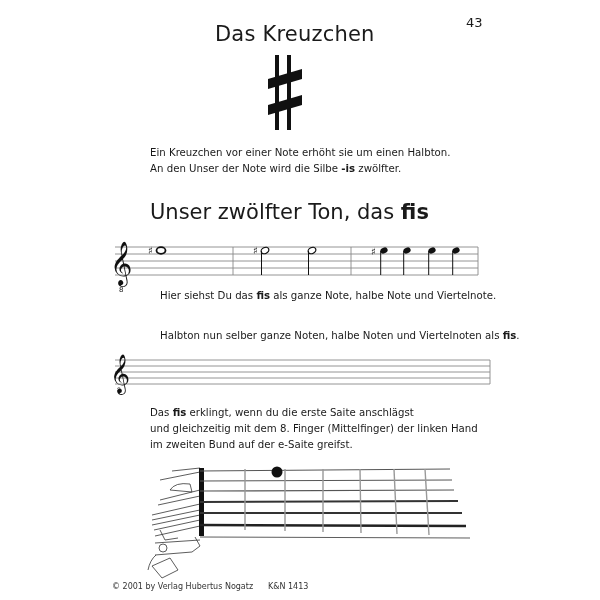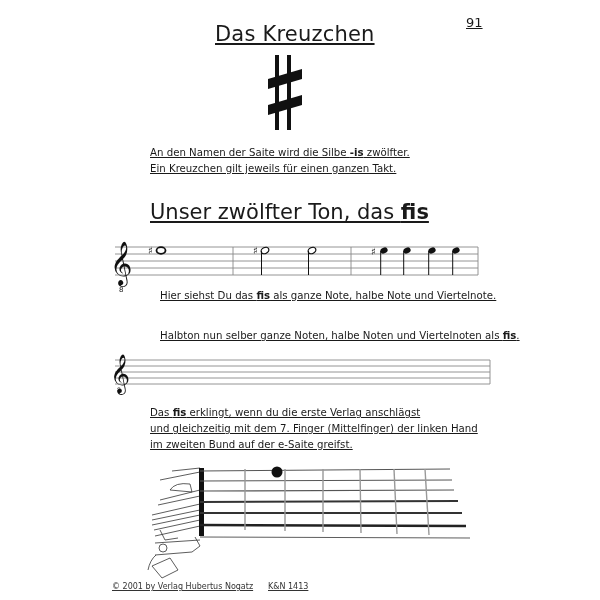--- a/index.html
+++ b/index.html
@@ -1,46 +1,46 @@
 <!DOCTYPE html>
 <html><head>
 <meta charset="utf-8">
 <style>
   html, body { margin:0; padding:0; background:#ffffff; }
   body { width:600px; height:600px; position:relative; overflow:hidden;
          font-family:"DejaVu Sans", sans-serif; color:#1a1a1a; }
-  .abs { position:absolute;text-decoration:underline; }
+  .abs { position:absolute; }
   .title { left:215px; top:22px; font-size:21px; letter-spacing:0.2px; }
   .pagenum { left:466px; top:15px; font-size:13px; }
   .intro { left:150px; top:145px; font-size:10.2px; line-height:16px; }
   .intro div { white-space:nowrap; }
   .h2 { left:150px; top:200px; font-size:21px; }
   .caption { font-size:10.2px; white-space:nowrap;margin-left:10px; }
   .para { left:150px; top:405px; font-size:10.2px; line-height:16px; }
   .para div { white-space:nowrap; }
   .footer { top:582px; font-size:8px; color:#333; white-space:nowrap; }
   b { font-weight:bold; }
   svg { position:absolute; overflow:visible; }
 </style>
 </head>
 <body>
 
 <div class="abs title">Das Kreuzchen</div>
-<div class="abs pagenum">91</div>
+<div class="abs pagenum">43</div>
 
 <svg style="left:265px;top:55px" width="40" height="75" viewBox="0 0 40 75">
   <rect x="10" y="0" width="4" height="75" fill="#111"></rect>
   <rect x="22" y="0" width="4" height="75" fill="#111"></rect>
   <polygon points="3,24 37,14 37,24 3,34" fill="#111"></polygon>
   <polygon points="3,50 37,40 37,50 3,60" fill="#111"></polygon>
 </svg>
 
 <div class="abs intro">
-  <div><span>An den Namen der Saite wird die Silbe </span><b>-is</b><span> zwölfter.</span></div>
-  <div>Ein Kreuzchen gilt jeweils für einen ganzen Takt.</div>
+  <div>Ein Kreuzchen vor einer Note erhöht sie um einen Halbton.</div>
+  <div><span>An den Unser der Note wird die Silbe </span><b>-is</b><span> zwölfter.</span></div>
 </div>
 
 <div class="abs h2"><span>Unser zwölfter Ton, das </span><b>fis</b></div>
 
 <svg style="left:0;top:0" width="600" height="600">
   <g stroke="#888" stroke-width="0.9">
     <line x1="115" y1="247" x2="478" y2="247"></line>
     <line x1="115" y1="254" x2="478" y2="254"></line>
     <line x1="115" y1="261" x2="478" y2="261"></line>
     <line x1="115" y1="268" x2="478" y2="268"></line>
@@ -82,22 +82,22 @@
     <line x1="490" y1="360" x2="490" y2="384"></line>
   </g>
   <text x="110" y="385" font-size="34" font-family="DejaVu Serif, serif" fill="#111">𝄞</text>
   <text x="117" y="392" font-size="6" font-family="DejaVu Sans, sans-serif" fill="#111">8</text>
 </svg>
 
 <div class="abs caption" style="left:150px;top:290px"><span>Hier siehst Du das </span><b>fis</b><span> als ganze Note, halbe Note und Viertelnote.</span></div>
 <div class="abs caption" style="left:150px;top:330px"><span>Halbton nun selber ganze Noten, halbe Noten und Viertelnoten als </span><b>fis</b><span>.</span></div>
 
 <div class="abs para">
-  <div><span>Das </span><b>fis</b><span> erklingt, wenn du die erste Verlag anschlägst</span></div>
-  <div>und gleichzeitig mit dem 7. Finger (Mittelfinger) der linken Hand</div>
+  <div><span>Das </span><b>fis</b><span> erklingt, wenn du die erste Saite anschlägst</span></div>
+  <div>und gleichzeitig mit dem 8. Finger (Mittelfinger) der linken Hand</div>
   <div>im zweiten Bund auf der e-Saite greifst.</div>
 </div>
 
 <svg style="left:0;top:0" width="600" height="600">
 
   <g fill="none" stroke="#333" stroke-width="0.8">
     <path d="M172 471 L200 468"></path>
     <path d="M160 480 L200 472"></path>
     <path d="M170 490 Q175 482 190 484 L192 492 Z"></path>
     <path d="M160 500 L200 490"></path>

